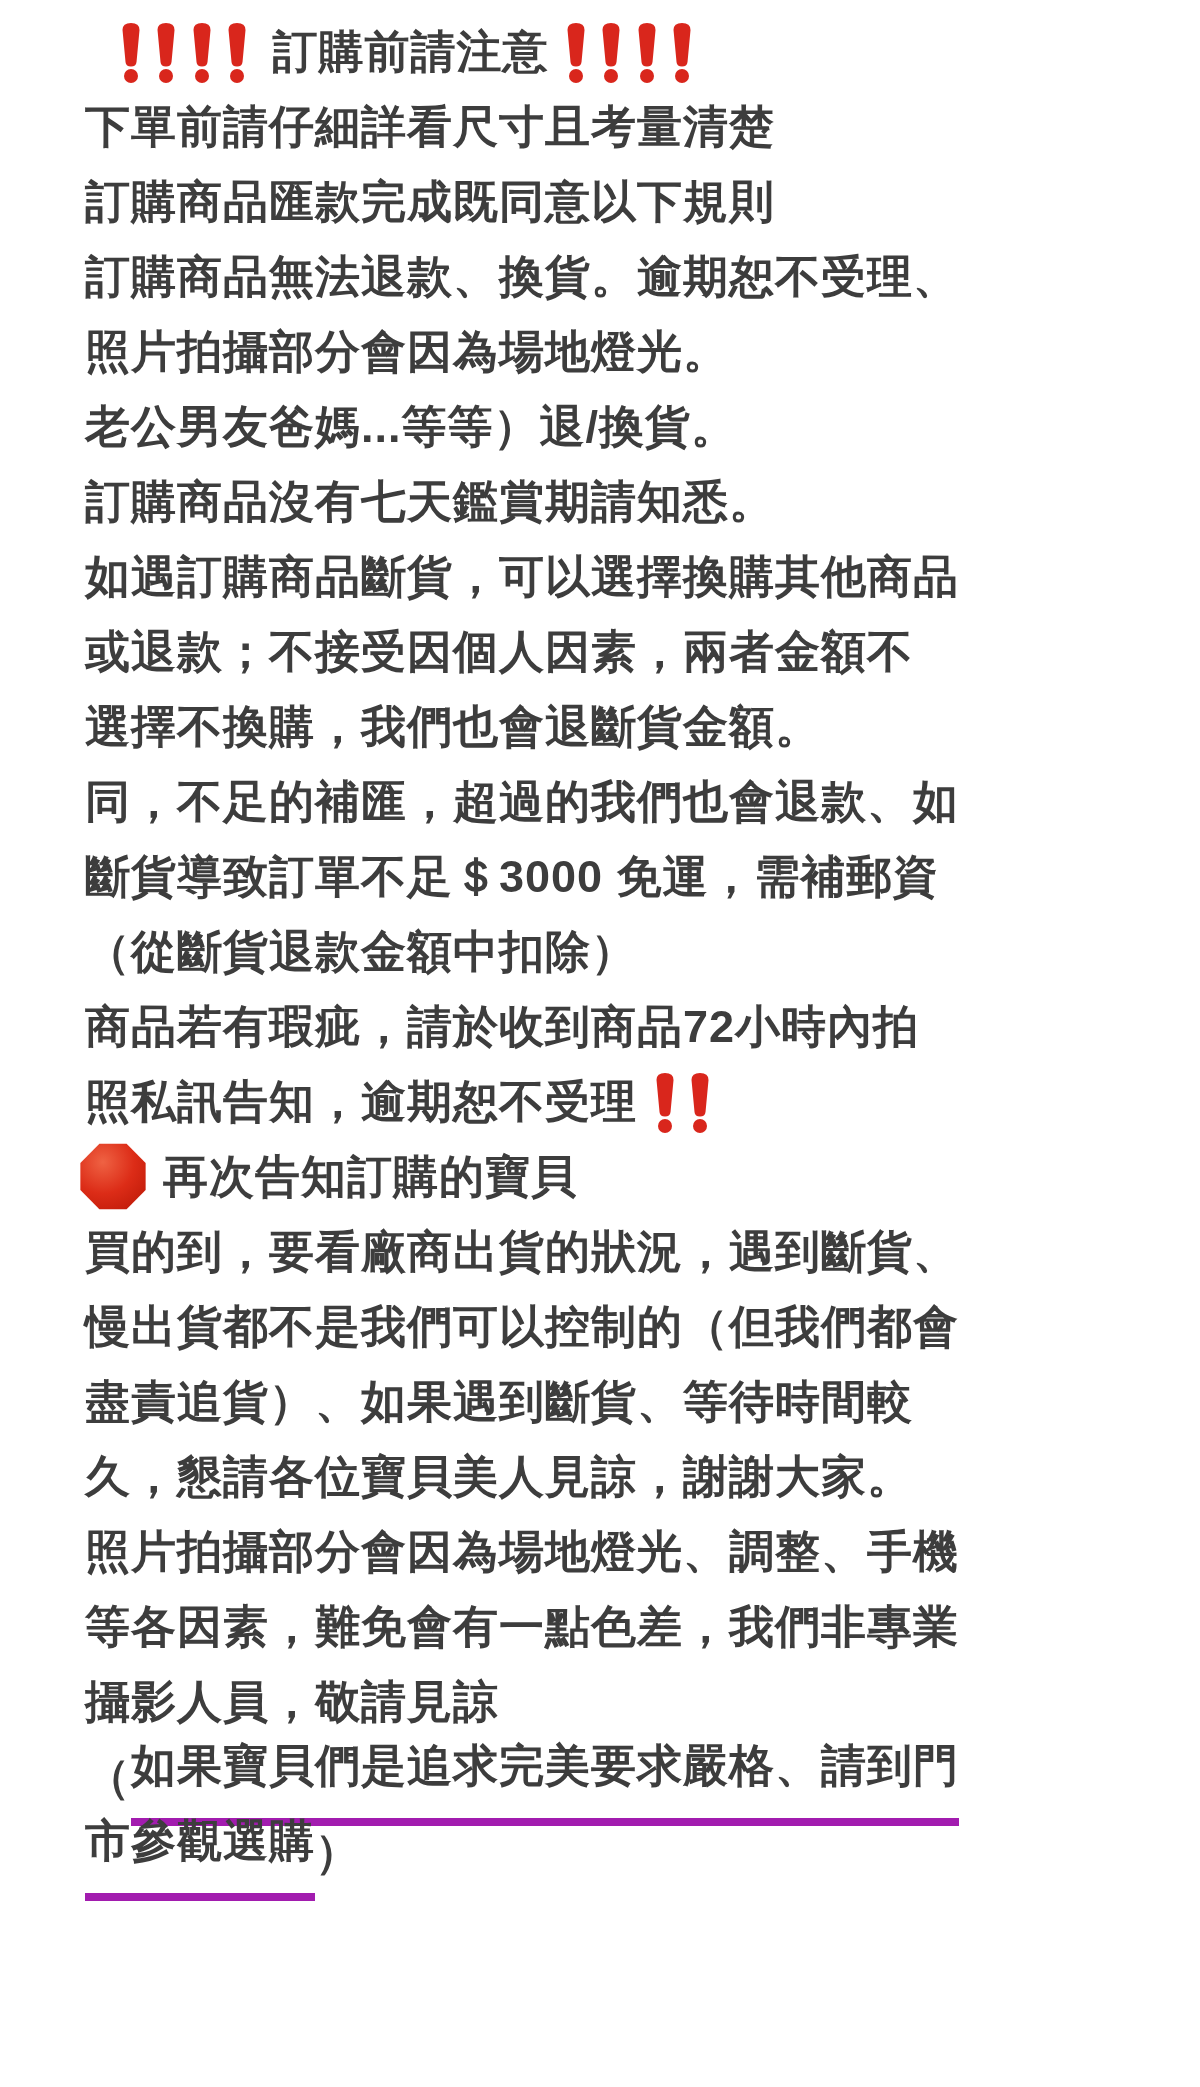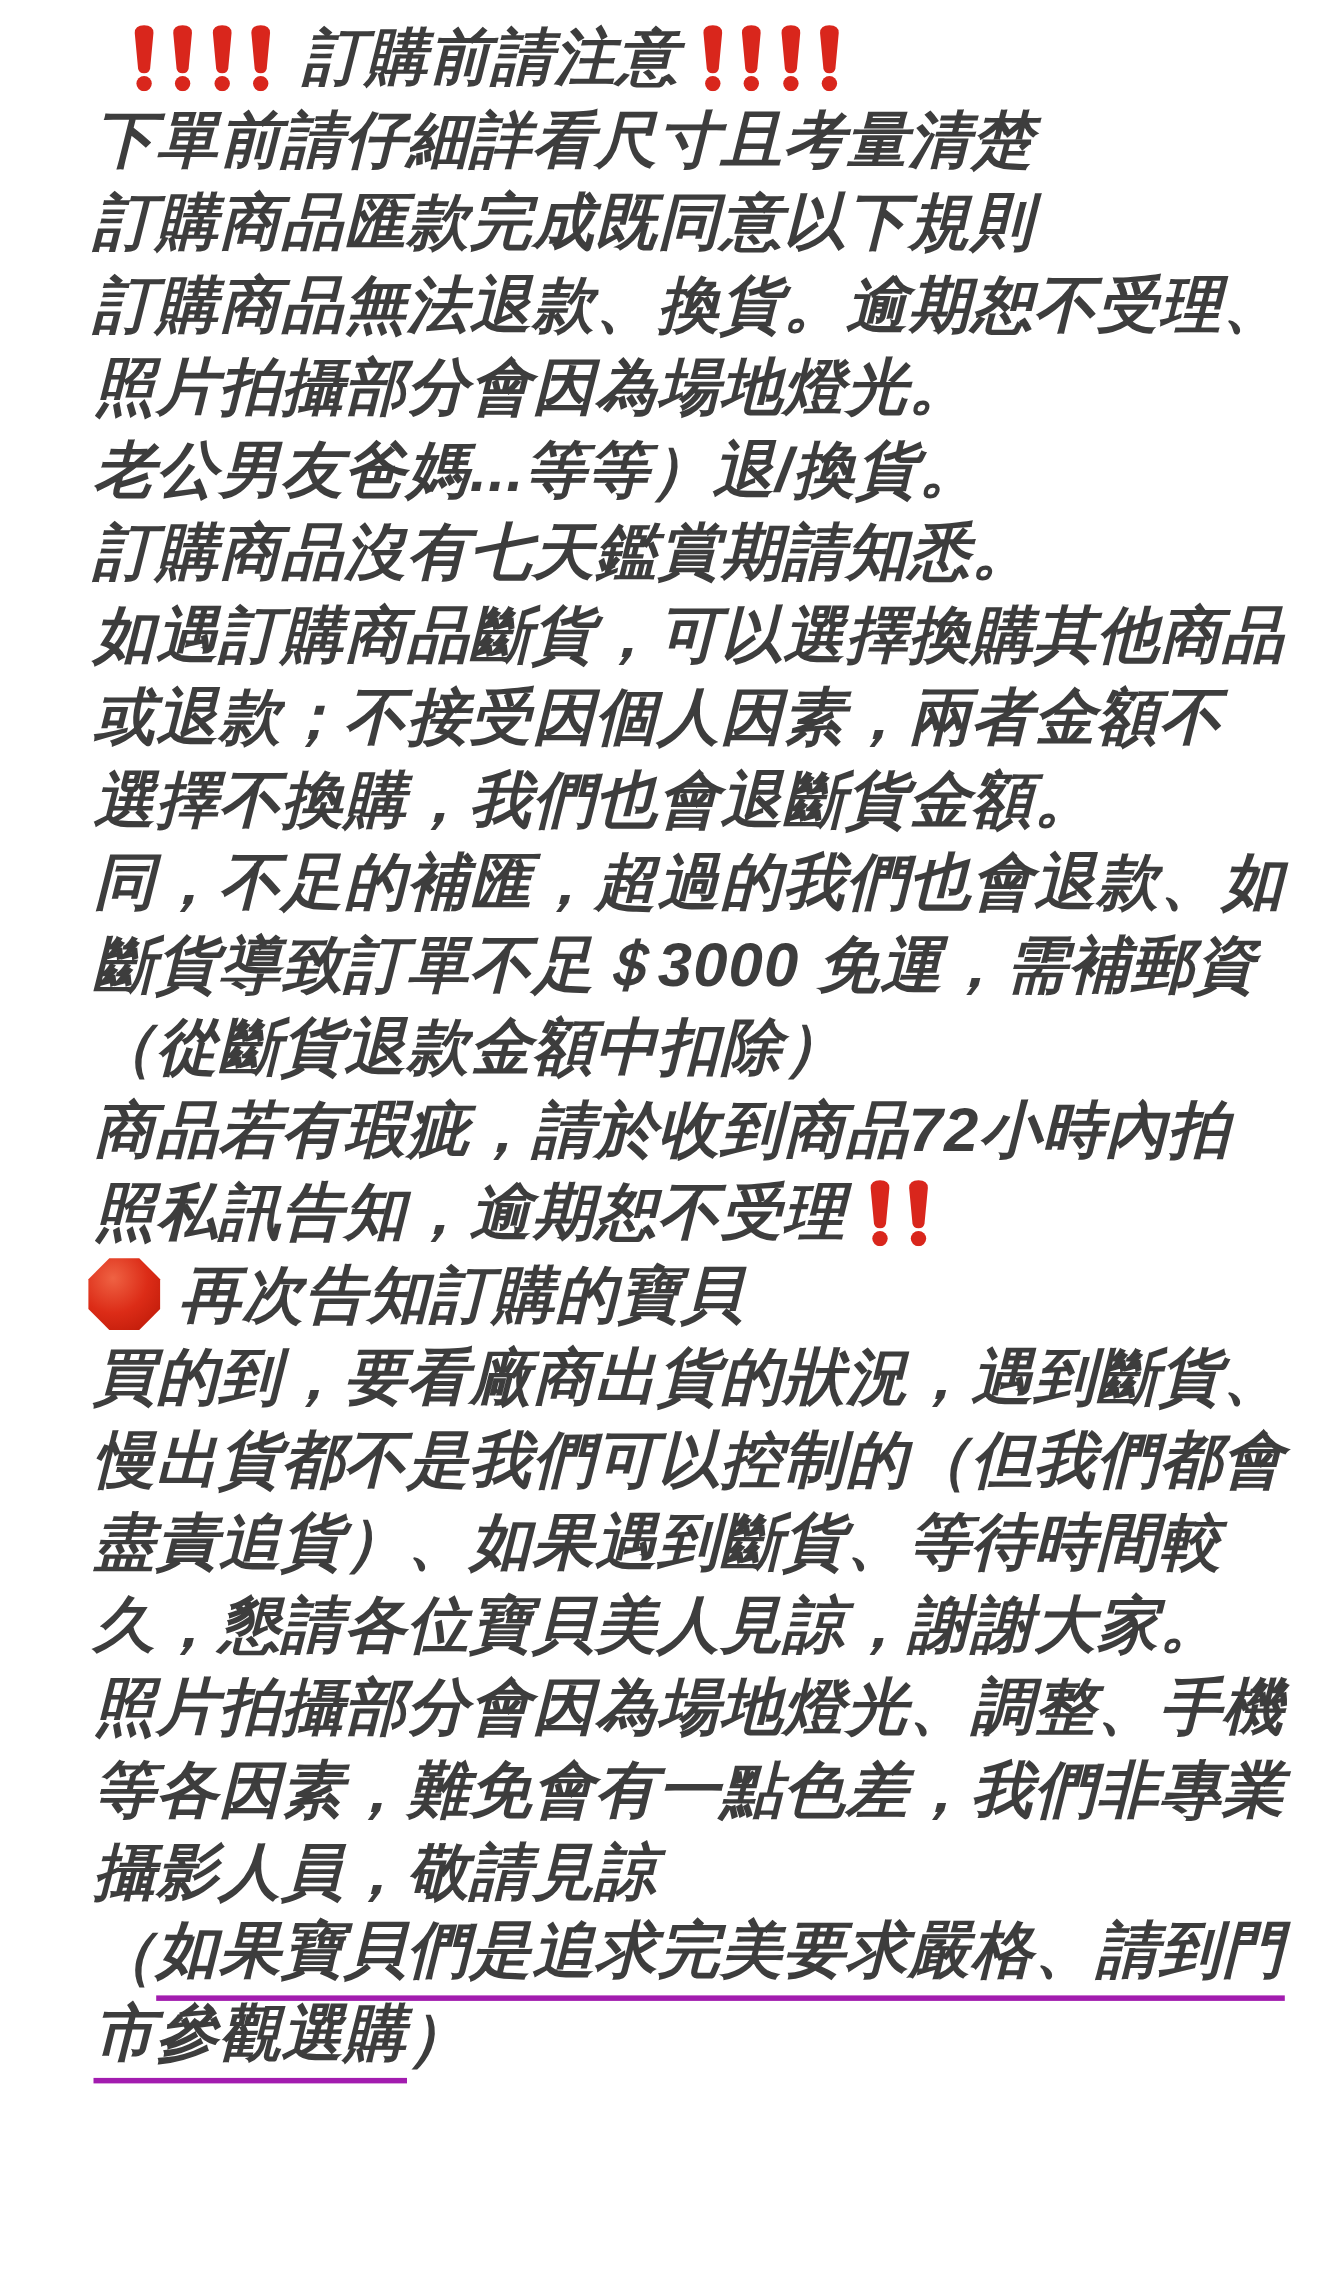--- a/index.html
+++ b/index.html
@@ -11,37 +11,36 @@
     position: relative;
     width: 1200px;
     height: 2087px;
     background: #ffffff;
     overflow: hidden;
   }
   .notice {
     padding: 14px 40px 0 85px;
     font-family: "Liberation Sans", "DejaVu Sans", sans-serif;
     font-weight: bold;
-    font-size: 56px;
+    font-size: 45px;
     line-height: 75px;
     color: #3d3d3d;
     letter-spacing: 1px;
-    font-style: italic;
   }
   .line {
     height: 75px;
     white-space: pre;
     display: flex;
     align-items: center;
   }
   .line.indent { padding-left: 32px; }
   .run { display: inline; }
   .u {
-    border-bottom: 5px solid #a21caf;
-    padding-bottom: 4px;
+    border-bottom: 8px solid #a21caf;
+    padding-bottom: 15px;
   }
   
   .emoji-bb {
     display: inline-block;
     width: 60px;
     height: 62px;
     margin: 0 9px 0 2px;
     flex: 0 0 auto;
   }
   .emoji-bb svg { display: block; width: 60px; height: 62px; }

